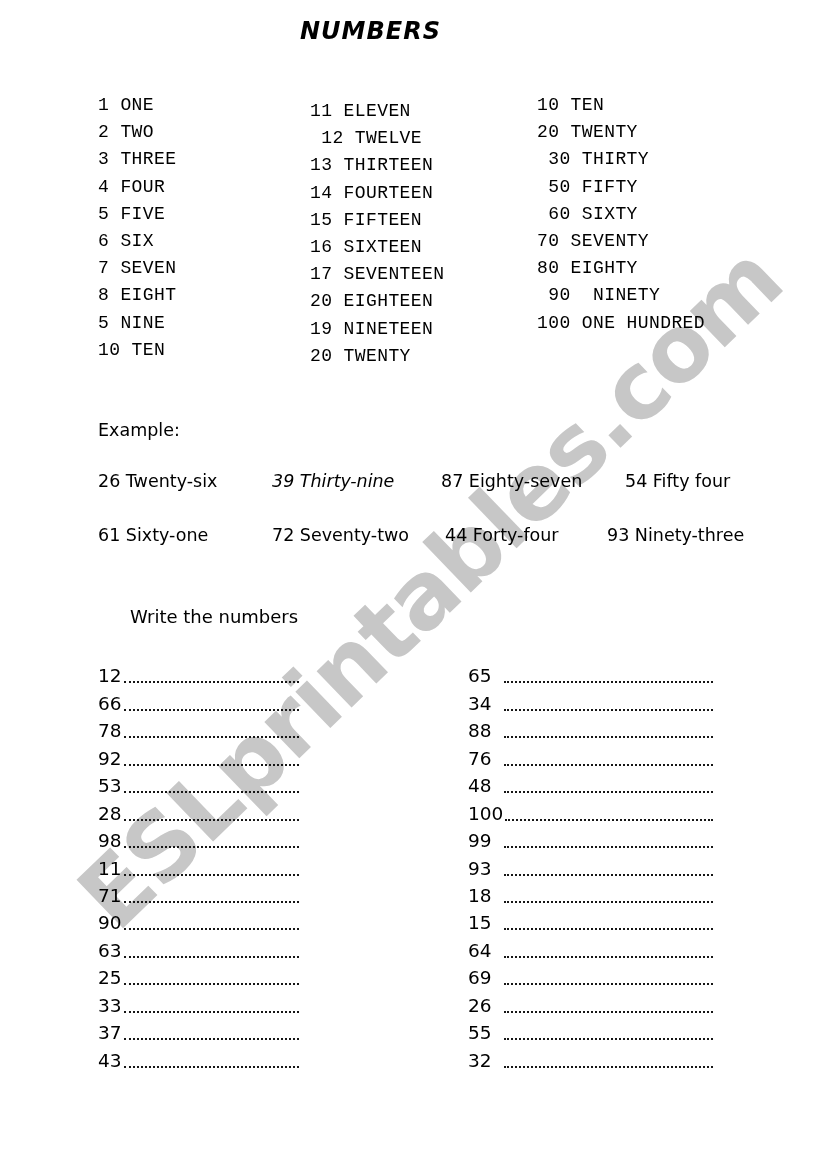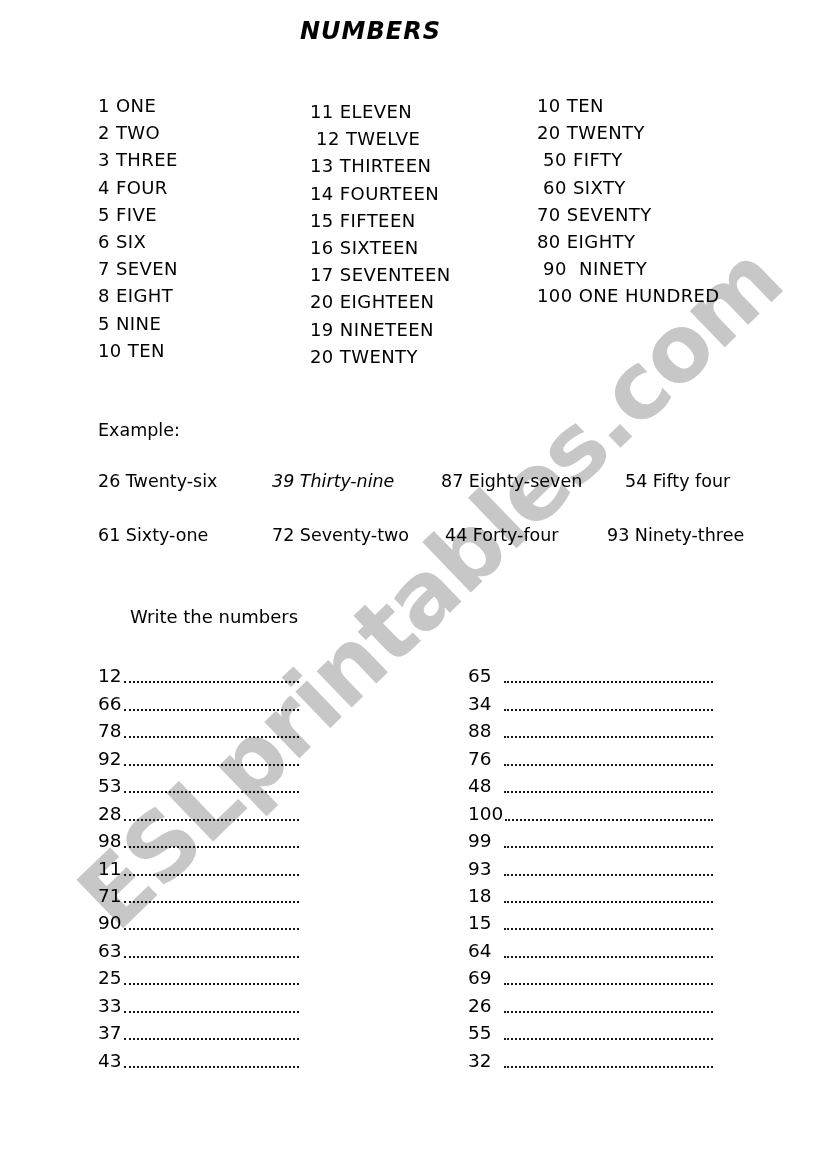--- a/index.html
+++ b/index.html
@@ -24,21 +24,21 @@
     user-select: none;
   }
 
   .title {
     position: absolute; left: 300px; top: 1px;
     font-size: 24px; font-weight: bold; font-style: italic;
     letter-spacing: 1px;
     z-index: 1;
   }
 
-  .numtable { position: absolute; left: 0; top: 92px; width: 821px; height: 275px; z-index: 1; }
+  .numtable { position: absolute; left: 0; top: 92px; width: 821px; height: 275px; z-index: 1; font-family: Liberation Mono, monospace; }
   .numcol { position: absolute; top: 0; }
   .numcol-1 { left: 98px; }
   .numcol-2 { left: 310px; margin-top: 6px; }
   .numcol-3 { left: 537px; }
   .numrow {
     height: 27.2px; line-height: 27.2px;
     font-size: 18px; letter-spacing: 0.4px;
     white-space: pre;
   }
 
@@ -104,20 +104,21 @@
       <div class="numrow">15 FIFTEEN</div>
       <div class="numrow">16 SIXTEEN</div>
       <div class="numrow">17 SEVENTEEN</div>
       <div class="numrow">20 EIGHTEEN</div>
       <div class="numrow">19 NINETEEN</div>
       <div class="numrow">20 TWENTY</div>
     </div>
     <div class="numcol numcol-3">
       <div class="numrow">10 TEN</div>
       <div class="numrow">20 TWENTY</div>
+      <div class="numrow"> 30 THIRTY</div>
       <div class="numrow"> 50 FIFTY</div>
       <div class="numrow"> 60 SIXTY</div>
       <div class="numrow">70 SEVENTY</div>
       <div class="numrow">80 EIGHTY</div>
       <div class="numrow"> 90  NINETY</div>
       <div class="numrow">100 ONE HUNDRED</div>
     </div>
   </div>
 
   <div class="example-heading">Example:</div>

